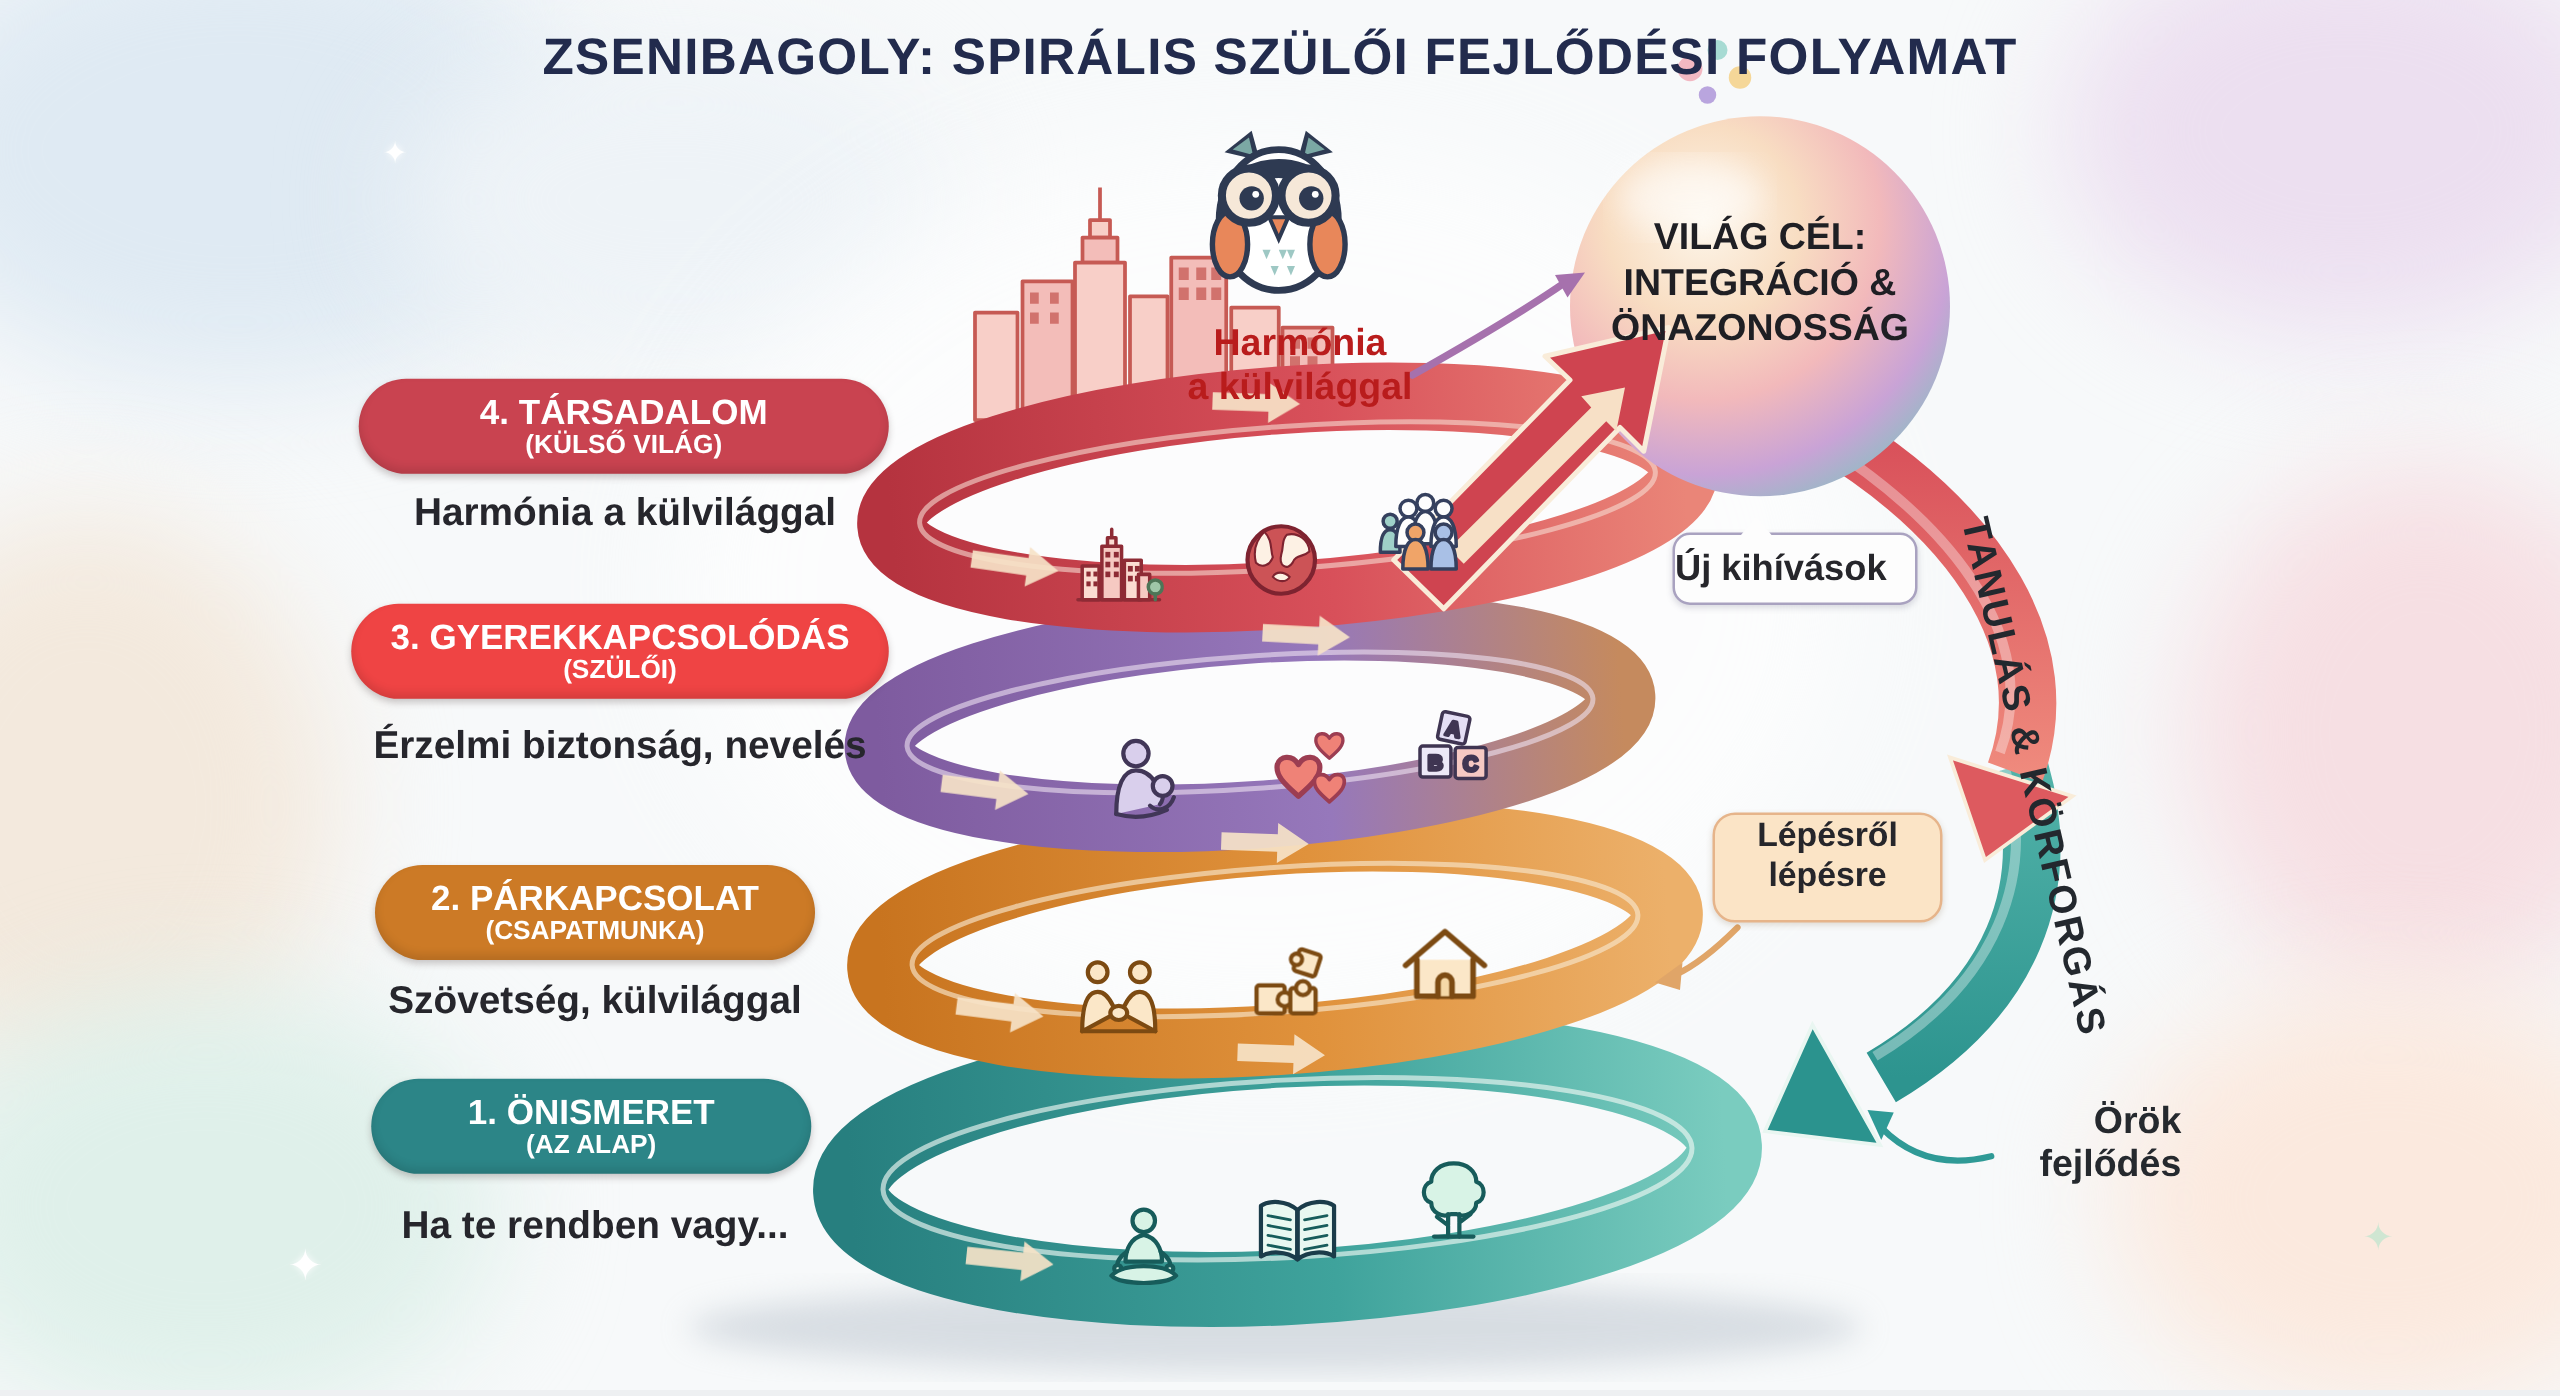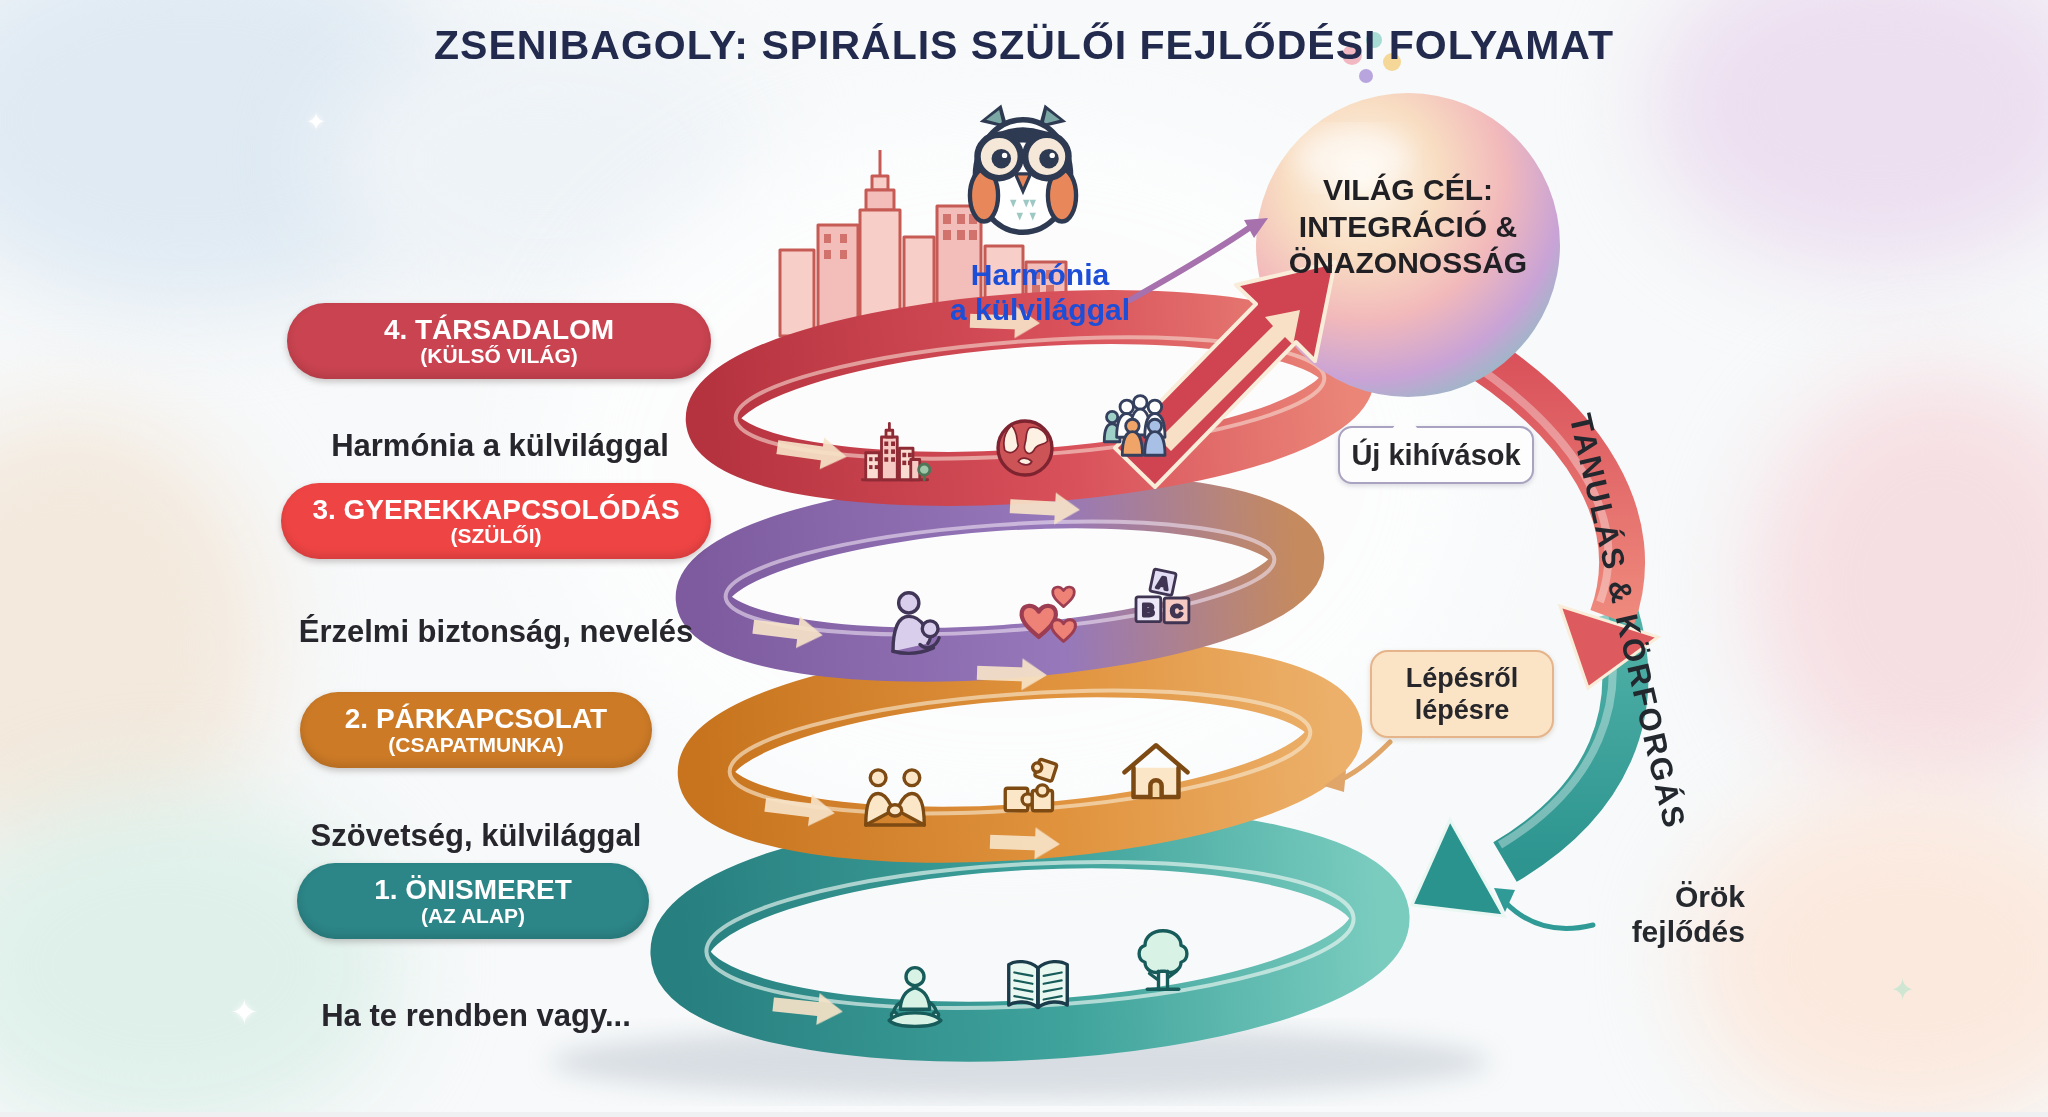--- a/index.html
+++ b/index.html
@@ -6,26 +6,26 @@
   .canvas{position:relative;width:2048px;height:1112px;overflow:hidden;background:#f7f9fa;}
   .cloud{position:absolute;border-radius:50%;filter:blur(46px);}
   .artwork{position:absolute;left:0;top:0;}
   .title{position:absolute;left:0;top:22px;width:2048px;text-align:center;
          font-size:41px;font-weight:800;letter-spacing:1px;color:#222b4d;}
   .pill{position:absolute;height:76px;border-radius:40px;display:flex;flex-direction:column;
         align-items:center;justify-content:center;color:#fff;text-align:center;
         box-shadow:0 3px 6px rgba(60,40,40,.25), inset 0 -4px 8px rgba(0,0,0,.12);}
   .pill-main{font-size:28px;font-weight:800;line-height:1.05;}
   .pill-sub{font-size:21px;font-weight:700;line-height:1.1;}
-  .desc{position:absolute;text-align:center;font-size:31px;font-weight:600;color:#26262c;margin-top:36px;}
+  .desc{position:absolute;text-align:center;font-size:31px;font-weight:600;color:#26262c;}
   .sphere-text{position:absolute;left:1268px;top:172px;width:280px;text-align:center;
                font-size:30px;font-weight:800;line-height:1.22;color:#1f1f24;}
   .harmony{position:absolute;left:915px;top:258px;width:250px;text-align:center;
-           font-size:30px;font-weight:600;line-height:1.15;color:#1d4ed8;}
-  .bubble{position:absolute;display:flex;align-items:center;justify-content:center;
+           font-size:30px;font-weight:600;line-height:1.15;color:#b91c1c;}
+  .bubble{position:absolute;display:flex;align-items:center;
           text-align:center;font-weight:600;color:#26262b;}
   .bubble-new{left:1338px;top:426px;width:192px;height:54px;background:#fdfdfd;
               border:2px solid #a9a2c0;border-radius:14px;font-size:29px;
               box-shadow:0 2px 5px rgba(80,80,110,.2);}
   .bubble-new::before{content:"";position:absolute;top:-15px;left:52px;width:0;height:0;
               border-left:13px solid transparent;border-right:13px solid transparent;
               border-bottom:16px solid #fdfdfd;}
   .bubble-step{left:1370px;top:650px;width:180px;height:84px;background:#fbe4c6;
               border:2px solid #e6b48a;border-radius:18px;font-size:27px;line-height:1.2;
               flex-direction:column;box-shadow:0 2px 5px rgba(120,90,50,.2);}

